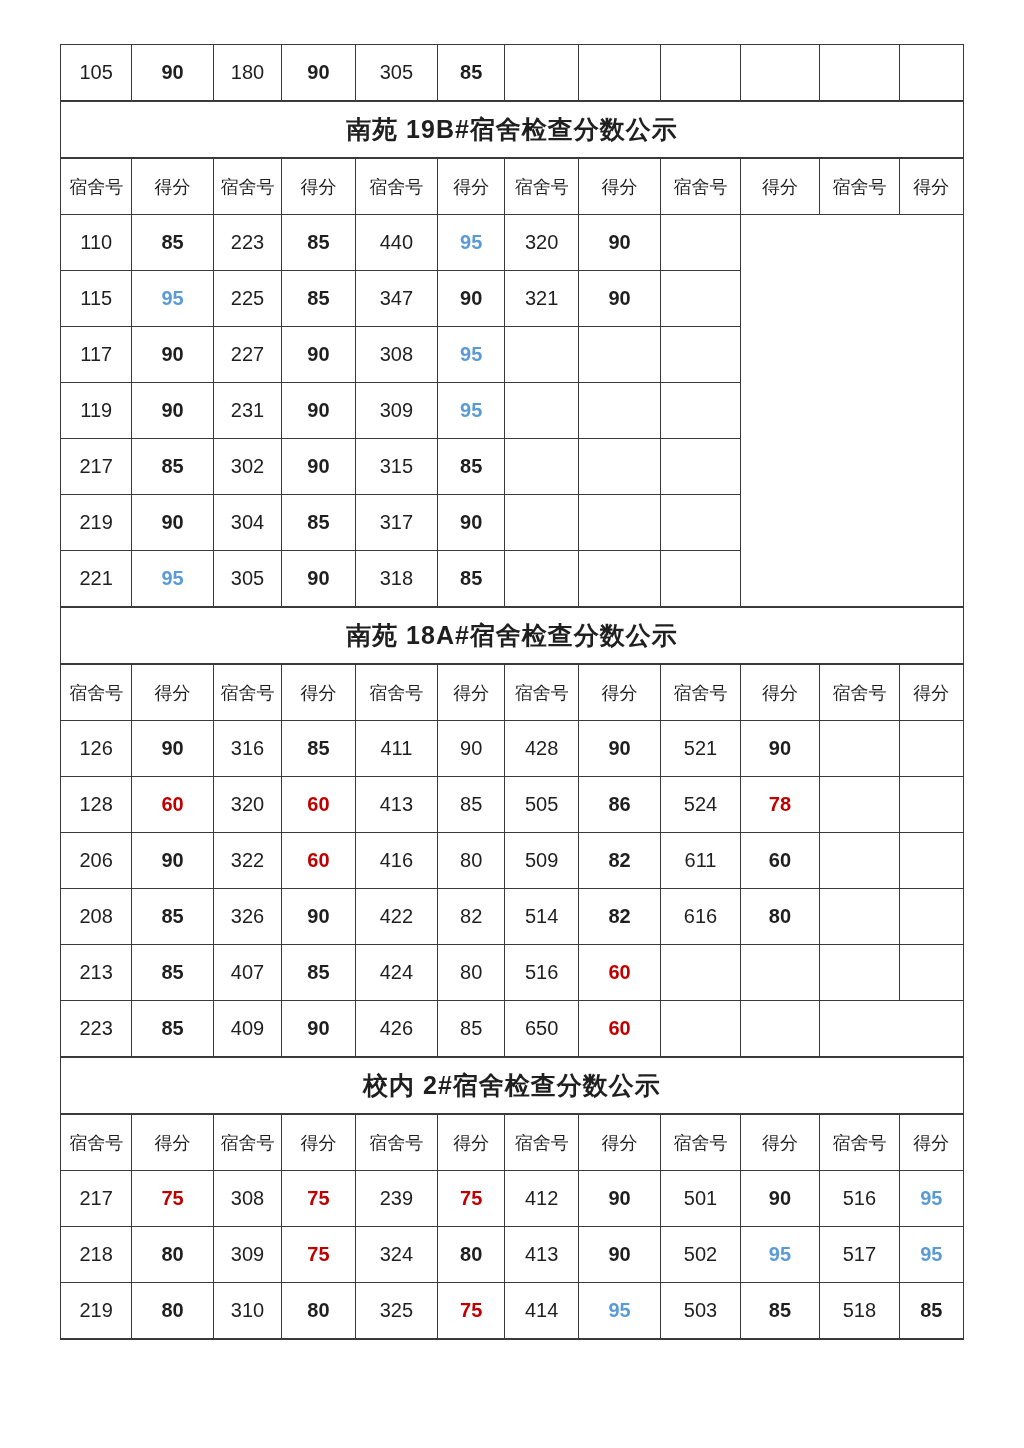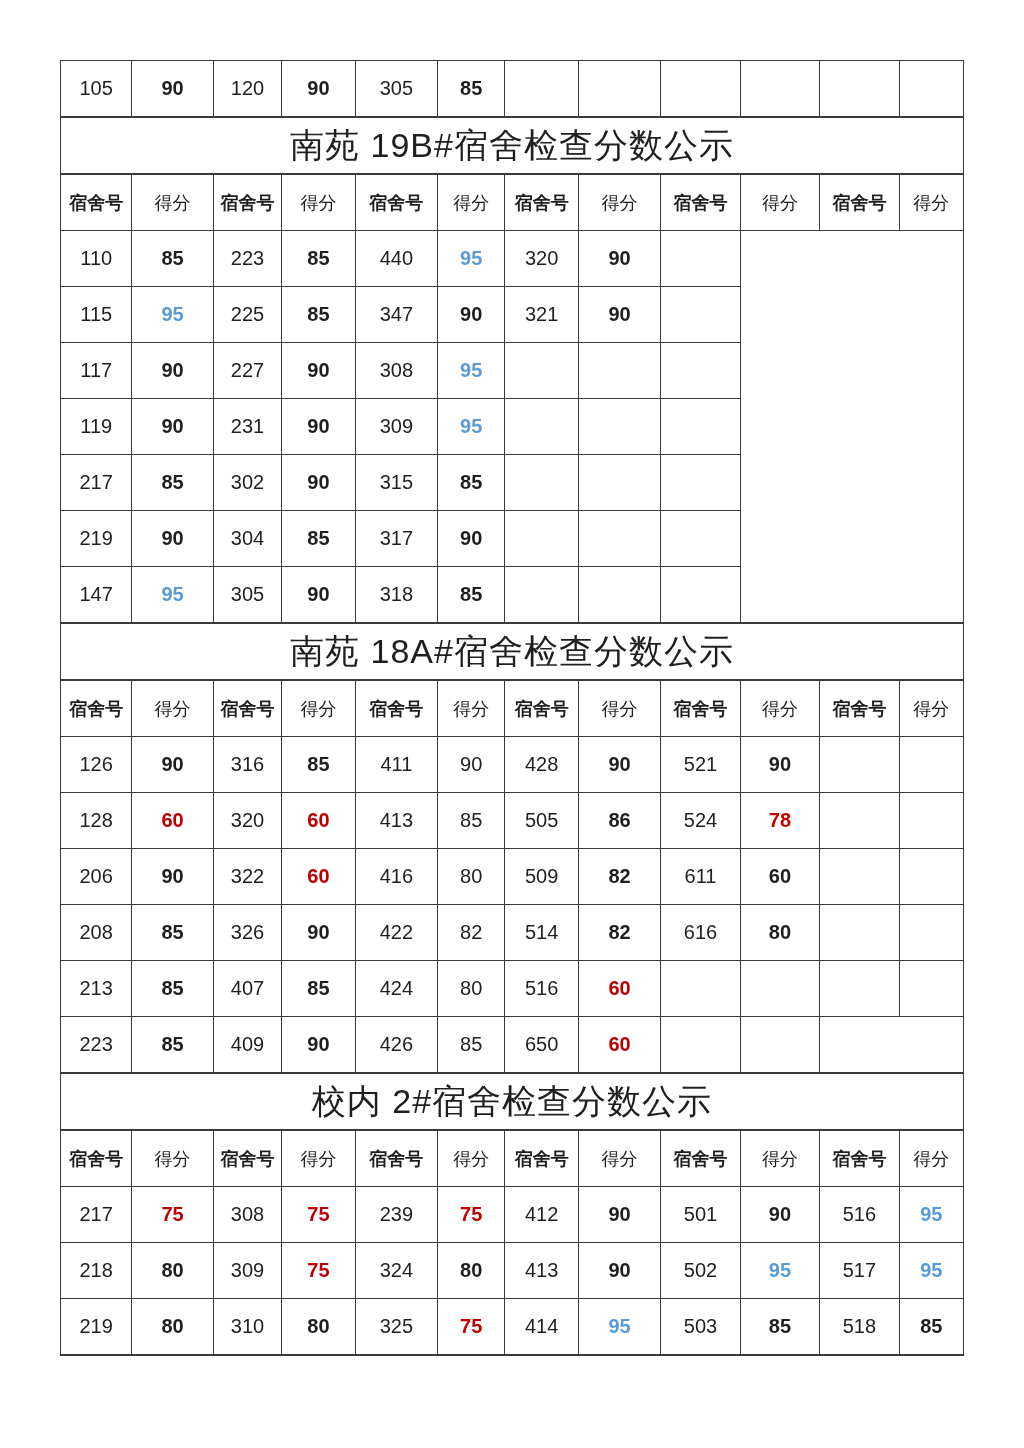--- a/index.html
+++ b/index.html
@@ -11,46 +11,46 @@
     position: relative;
     width: 1024px;
     height: 1448px;
     background: #ffffff;
     font-family: "Liberation Sans", "DejaVu Sans", sans-serif;
     color: #1f1f1f;
   }
   table.score-table {
     position: absolute;
     left: 60px;
-    top: 60px;
+    top: 44px;
     border-collapse: collapse;
     table-layout: fixed;
     width: 904px;
   }
   td {
     border: 1px solid var(--border, #3a3a3a);
     height: 55px;
     padding: 0;
     text-align: center;
     vertical-align: middle;
     font-size: 20px;
     color: #1f1f1f;
     overflow: hidden;
     white-space: nowrap;
   }
   tr.title-row td {
     border-top: 2px solid var(--border, #3a3a3a);
     border-bottom: 2px solid var(--border, #3a3a3a);
-    font-size: 34px;
-    font-weight: 400;
+    font-size: 25px;
+    font-weight: 700;
     letter-spacing: 1px;
     border-radius: 13px;
   }
   tr.last-row td { border-bottom: 2px solid var(--border, #3a3a3a); }
-  td.hdr { font-size: 18px; font-weight: 700; }
+  td.hdr { font-size: 18px; font-weight: 400; }
   td.hdr-score { font-weight: 400; }
   td.num { font-weight: 400; }
   td.score { font-weight: 700; }
   td.score.plain { font-weight: 400; }
   td.score.red  { color: var(--red, #c00000); }
   td.score.blue { color: var(--blue, #5b9bd5); }
 </style>
 </head>
 <body>
 
@@ -67,21 +67,21 @@
         <col style="width: 82px;">
         <col style="width: 79px;">
         <col style="width: 79px;">
         <col style="width: 79px;">
         <col style="width: 64px;">
       </colgroup>
     <tbody>
         <tr>
           <td class="num">105</td>
           <td class="score">90</td>
-          <td class="num">120</td>
+          <td class="num">180</td>
           <td class="score">90</td>
           <td class="num">305</td>
           <td class="score">85</td>
           <td class="empty"></td>
           <td class="empty"></td>
           <td class="empty"></td>
           <td class="empty"></td>
           <td class="empty"></td>
           <td class="empty"></td>
         </tr>
@@ -163,21 +163,21 @@
           <td class="score">90</td>
           <td class="num">304</td>
           <td class="score">85</td>
           <td class="num">317</td>
           <td class="score">90</td>
           <td class="empty"></td>
           <td class="empty"></td>
           <td class="empty"></td>
         </tr>
         <tr>
-          <td class="num">147</td>
+          <td class="num">221</td>
           <td class="score blue">95</td>
           <td class="num">305</td>
           <td class="score">90</td>
           <td class="num">318</td>
           <td class="score">85</td>
           <td class="empty"></td>
           <td class="empty"></td>
           <td class="empty"></td>
         </tr>
         <tr class="title-row">

